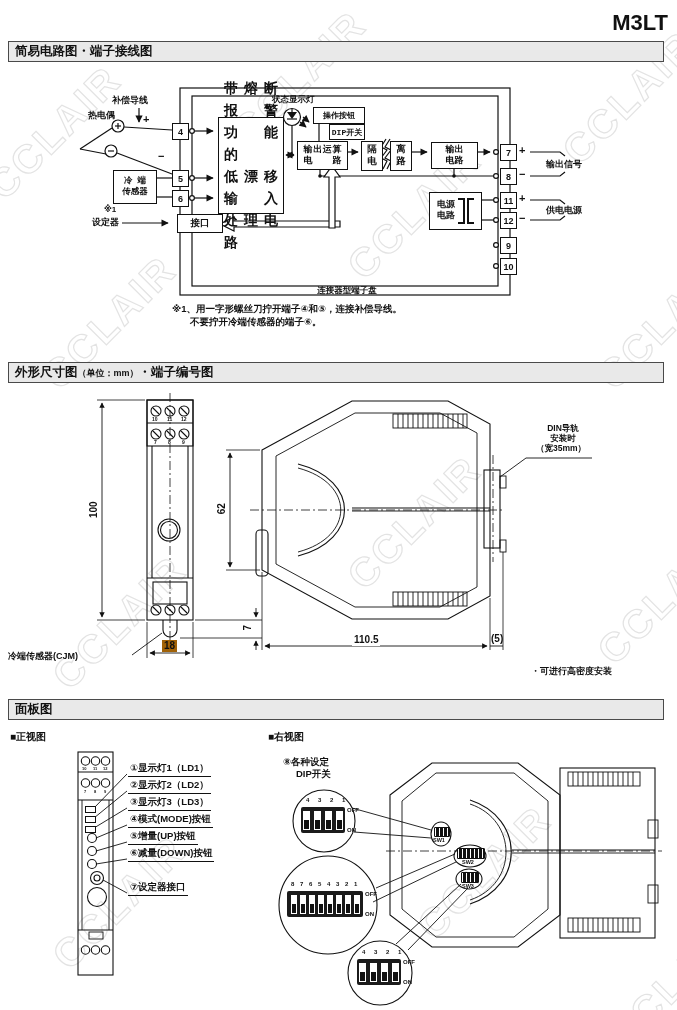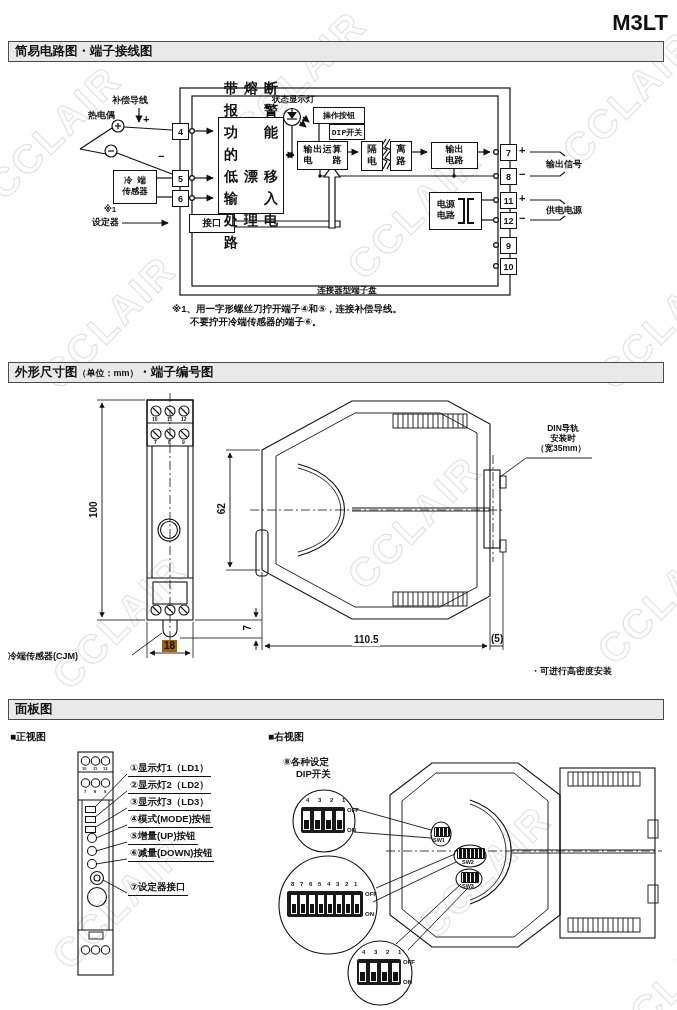--- a/index.html
+++ b/index.html
@@ -291,21 +291,21 @@
   <div class="lbl" style="left:88px;top:110px">热电偶</div>
   <div class="lbl" style="left:143px;top:113px;font-size:11px">+</div>
   <div class="lbl" style="left:158px;top:150px;font-size:11px">−</div>
 
   <div class="box" style="left:113px;top:170px;width:42px;height:32px;font-size:8.5px;line-height:1.3">
     <div>冷 端</div>
     <div>传感器</div>
   </div>
   <div class="lbl" style="left:104px;top:205px;font-size:8px">※1</div>
   <div class="lbl" style="left:92px;top:217px">设定器</div>
-  <div class="box" style="left:189px;top:214px;width:44px;height:17px;font-size:9.5px">
+  <div class="box" style="left:177px;top:214px;width:44px;height:17px;font-size:9.5px">
     <div>接口</div>
   </div>
 
   <div class="box" style="left:218px;top:117px;width:64px;height:95px">
     <div class="jline">带熔断报警</div>
     <div class="jline">功 能 的</div>
     <div class="jline">低漂移输入</div>
     <div class="jline">处理电路</div>
   </div>
 

